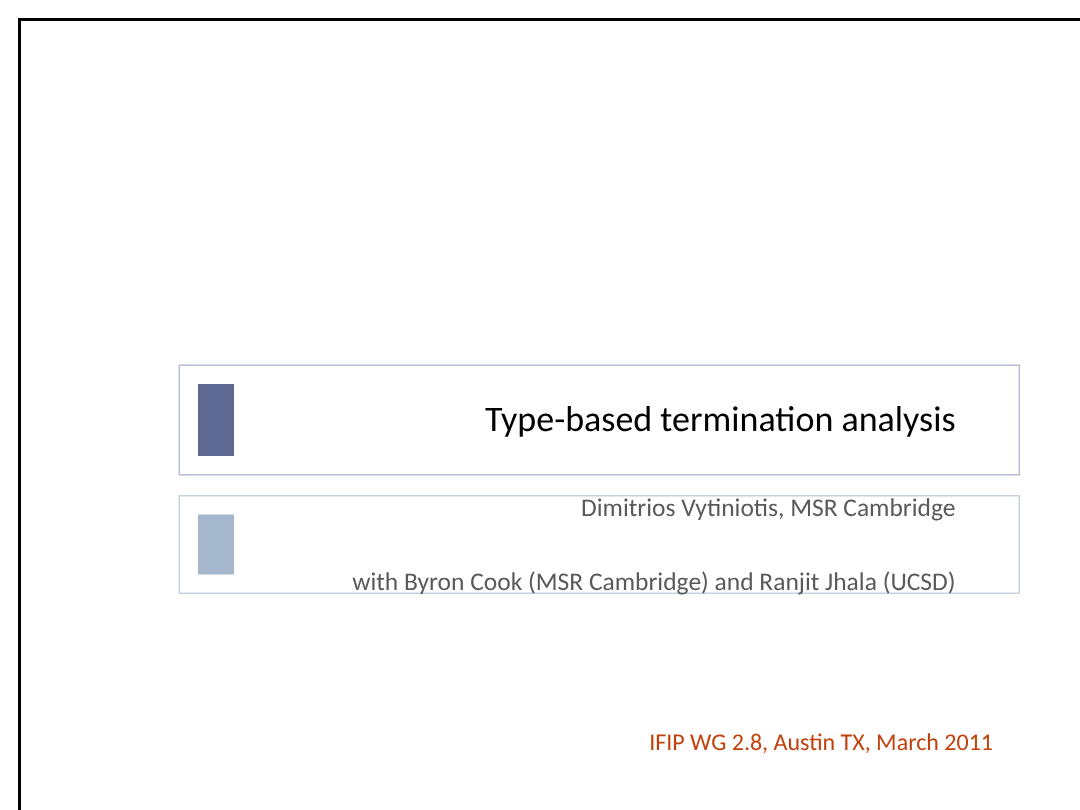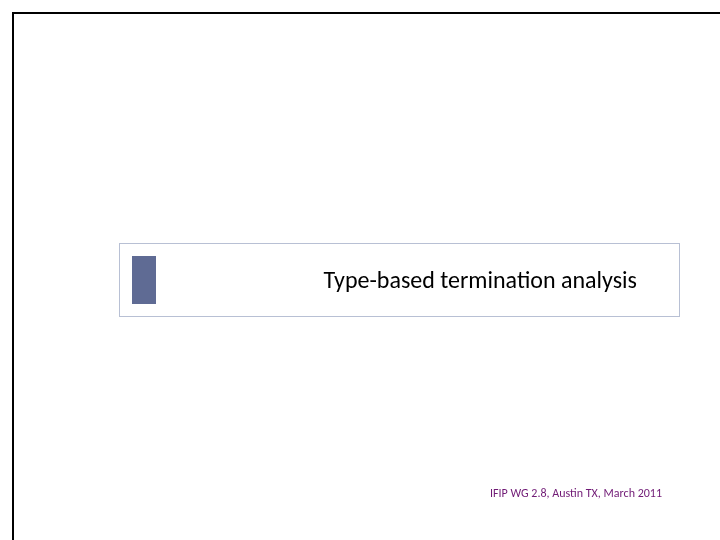--- a/index.html
+++ b/index.html
@@ -72,32 +72,39 @@
     font-size: 17px;
     line-height: 1.5;
   }
   .footer-text {
     position: absolute;
     top: 460px;
     left: 105px;
     width: 561px;
     text-align: right;
     padding-right: 18px;
-    color: #701a75;
-    font-size: 12px;
+    color: #c2410c;
+    font-size: 16px;
   }
 </style>
 </head>
 <body>
 
 <div class="slide-frame">
 
   <div class="title-box">
     <div class="title-accent"></div>
     <div class="title-text">
       <div>Type-based termination analysis</div>
     </div>
   </div>
 
+  <div class="subtitle-box">
+    <div class="subtitle-accent"></div>
+    <div class="subtitle-text">
+      <div>Dimitrios Vytiniotis, MSR Cambridge</div>
+      <div>with Byron Cook (MSR Cambridge) and Ranjit Jhala (UCSD)</div>
+    </div>
+  </div>
 
   <div class="footer-text">IFIP WG 2.8, Austin TX, March 2011</div>
 
 </div>
 
 </body></html>

